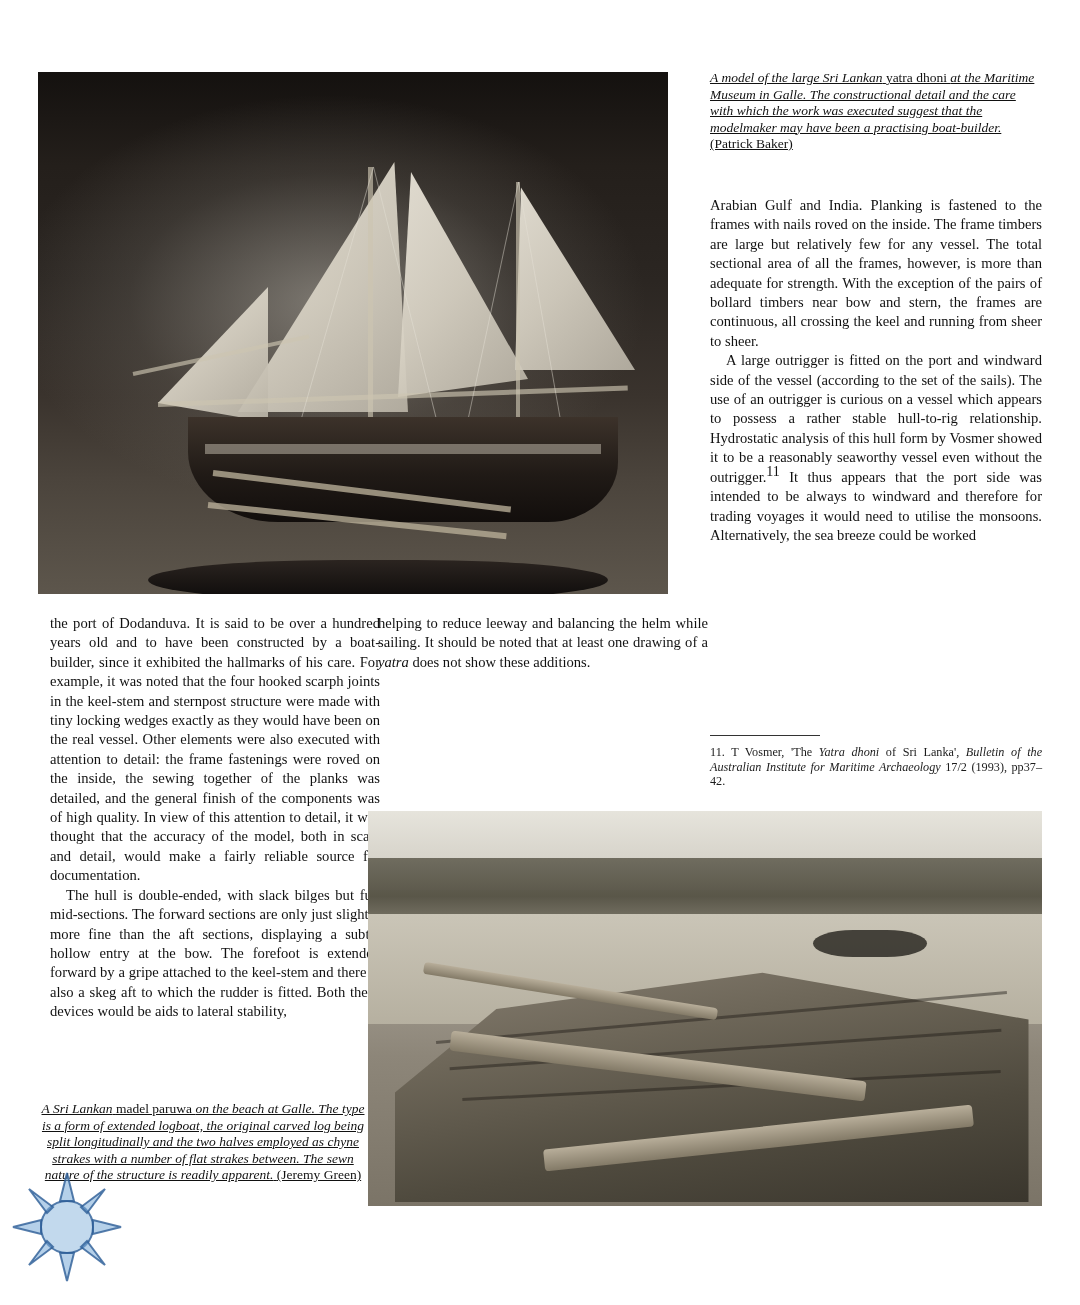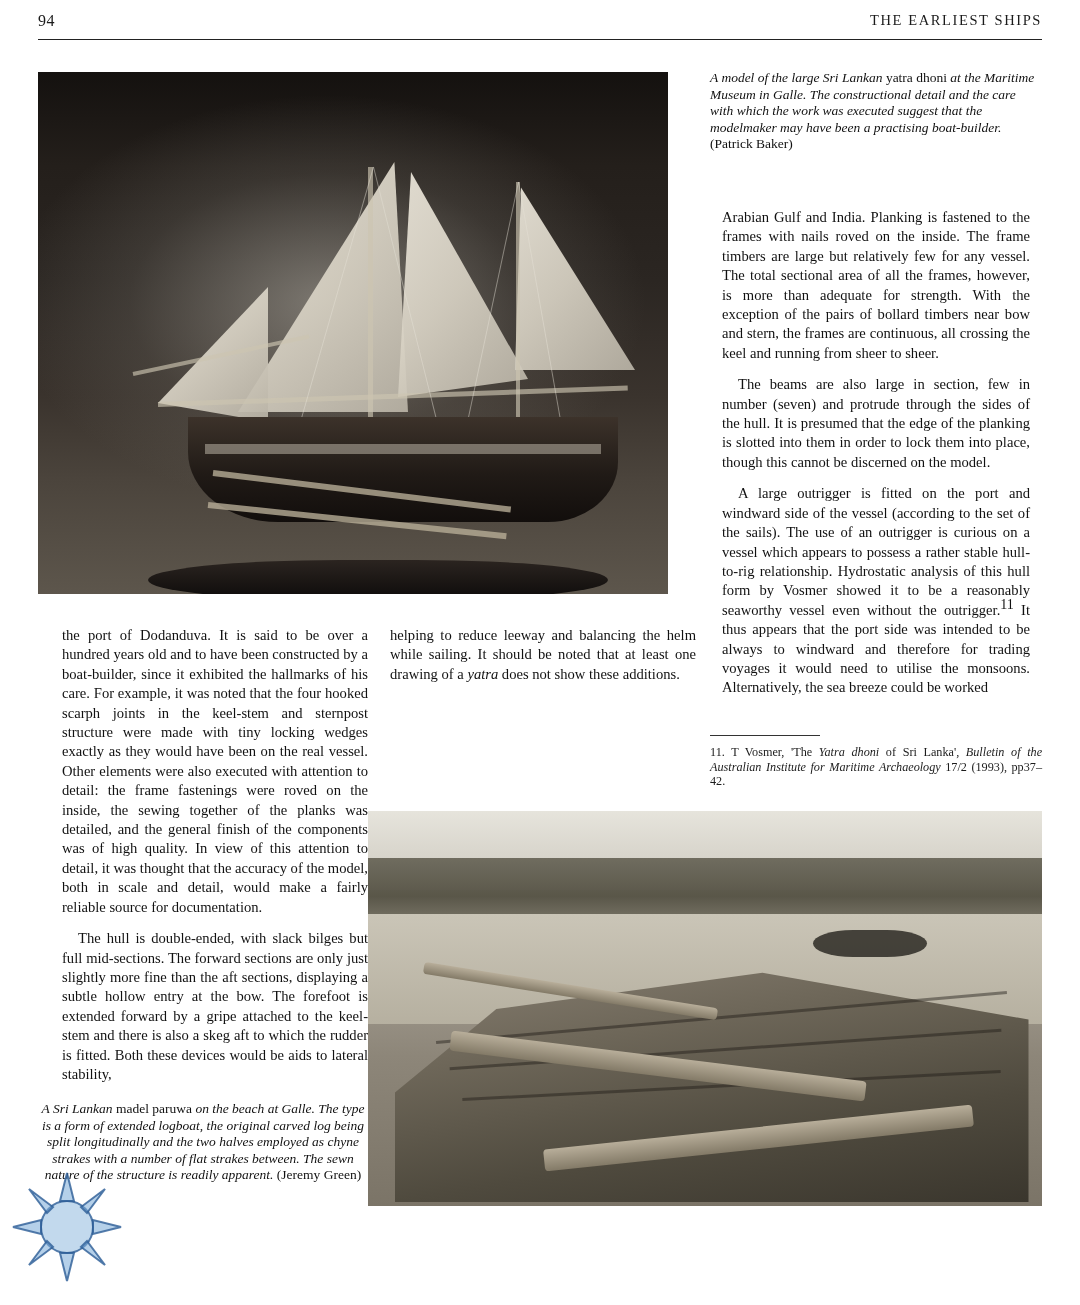--- a/index.html
+++ b/index.html
@@ -177,20 +177,21 @@
 
   
   .caption {
     position: absolute;
     font-family: "Liberation Serif", serif;
     font-size: 13.5px;
     line-height: 16.5px;
     font-style: italic;
     color: #111;
     text-align: left;
+    text-decoration: underline;
   }
   .caption .roman { font-style: normal; }
 
   #caption-model {
     left: 710px;
     top: 70px;
     width: 332px;
   }
   #caption-paruwa {
     left: 38px;
@@ -203,21 +204,21 @@
   .col {
     position: absolute;
     font-size: 14.6px;
     line-height: 19.4px;
     text-align: justify;
     text-justify: inter-word;
     hyphens: manual;
     color: #111;
   }
   .col p {
-    margin: 12px;
+    margin: 0;
   }
   .col p + p {
     text-indent: 16px;
   }
   .col .it { font-style: italic; }
   .col sup { font-size: 14px; vertical-align: super; line-height: 0; }
 
   #col-left {
     left: 50px;
     top: 614px;
@@ -277,25 +278,20 @@
     height: 118px;
     pointer-events: none;
   }
   .wm-burst svg { display: block; }
 </style>
 </head>
 <body>
 
 <div class="page">
 
-  <div class="header">
-    <div class="folio">94</div>
-    <div class="running-title">The Earliest Ships</div>
-    <div class="rule"></div>
-  </div>
 
   <div class="photo" id="photo-model">
     <div class="ph-inner">
       <div class="model-sail s1"></div>
       <div class="model-sail s2"></div>
       <div class="model-sail s3"></div>
       <div class="model-sail s4"></div>
       <div class="model-spar" style="left:120px;top:330px;width:470px;height:5px;transform:rotate(-2deg);"></div>
       <div class="model-spar" style="left:95px;top:300px;width:180px;height:4px;transform:rotate(-12deg);"></div>
       <div class="model-spar" style="left:330px;top:95px;width:5px;height:265px;"></div>
@@ -314,21 +310,20 @@
 
   <div class="caption" id="caption-model">
     <span>A model of the large Sri Lankan</span>
     <span class="roman">yatra dhoni</span>
     <span>at the Maritime Museum in Galle. The constructional detail and the care with which the work was executed suggest that the modelmaker may have been a practising boat-builder.</span>
     <span class="roman">(Patrick Baker)</span>
   </div>
 
   <div class="col" id="col-right">
     <p>Arabian Gulf and India. Planking is fastened to the frames with nails roved on the inside. The frame timbers are large but relatively few for any vessel. The total sectional area of all the frames, however, is more than adequate for strength. With the exception of the pairs of bollard timbers near bow and stern, the frames are continuous, all crossing the keel and running from sheer to sheer.</p>
-    <p>The beams are also large in section, few in number (seven) and protrude through the sides of the hull. It is presumed that the edge of the planking is slotted into them in order to lock them into place, though this cannot be discerned on the model.</p>
     <p><span>A large outrigger is fitted on the port and windward side of the vessel (according to the set of the sails). The use of an outrigger is curious on a vessel which appears to possess a rather stable hull-to-rig relationship. Hydrostatic analysis of this hull form by Vosmer showed it to be a reasonably seaworthy vessel even without the outrigger.</span><sup>11</sup> <span>It thus appears that the port side was intended to be always to windward and therefore for trading voyages it would need to utilise the monsoons. Alternatively, the sea breeze could be worked</span></p>
   </div>
 
   <div class="footnote-rule"></div>
   <div class="footnote">
     <span>11.</span>
     <span>T Vosmer,</span>
     <span>'The</span>
     <span class="it">Yatra dhoni</span>
     <span>of Sri Lanka',</span>

